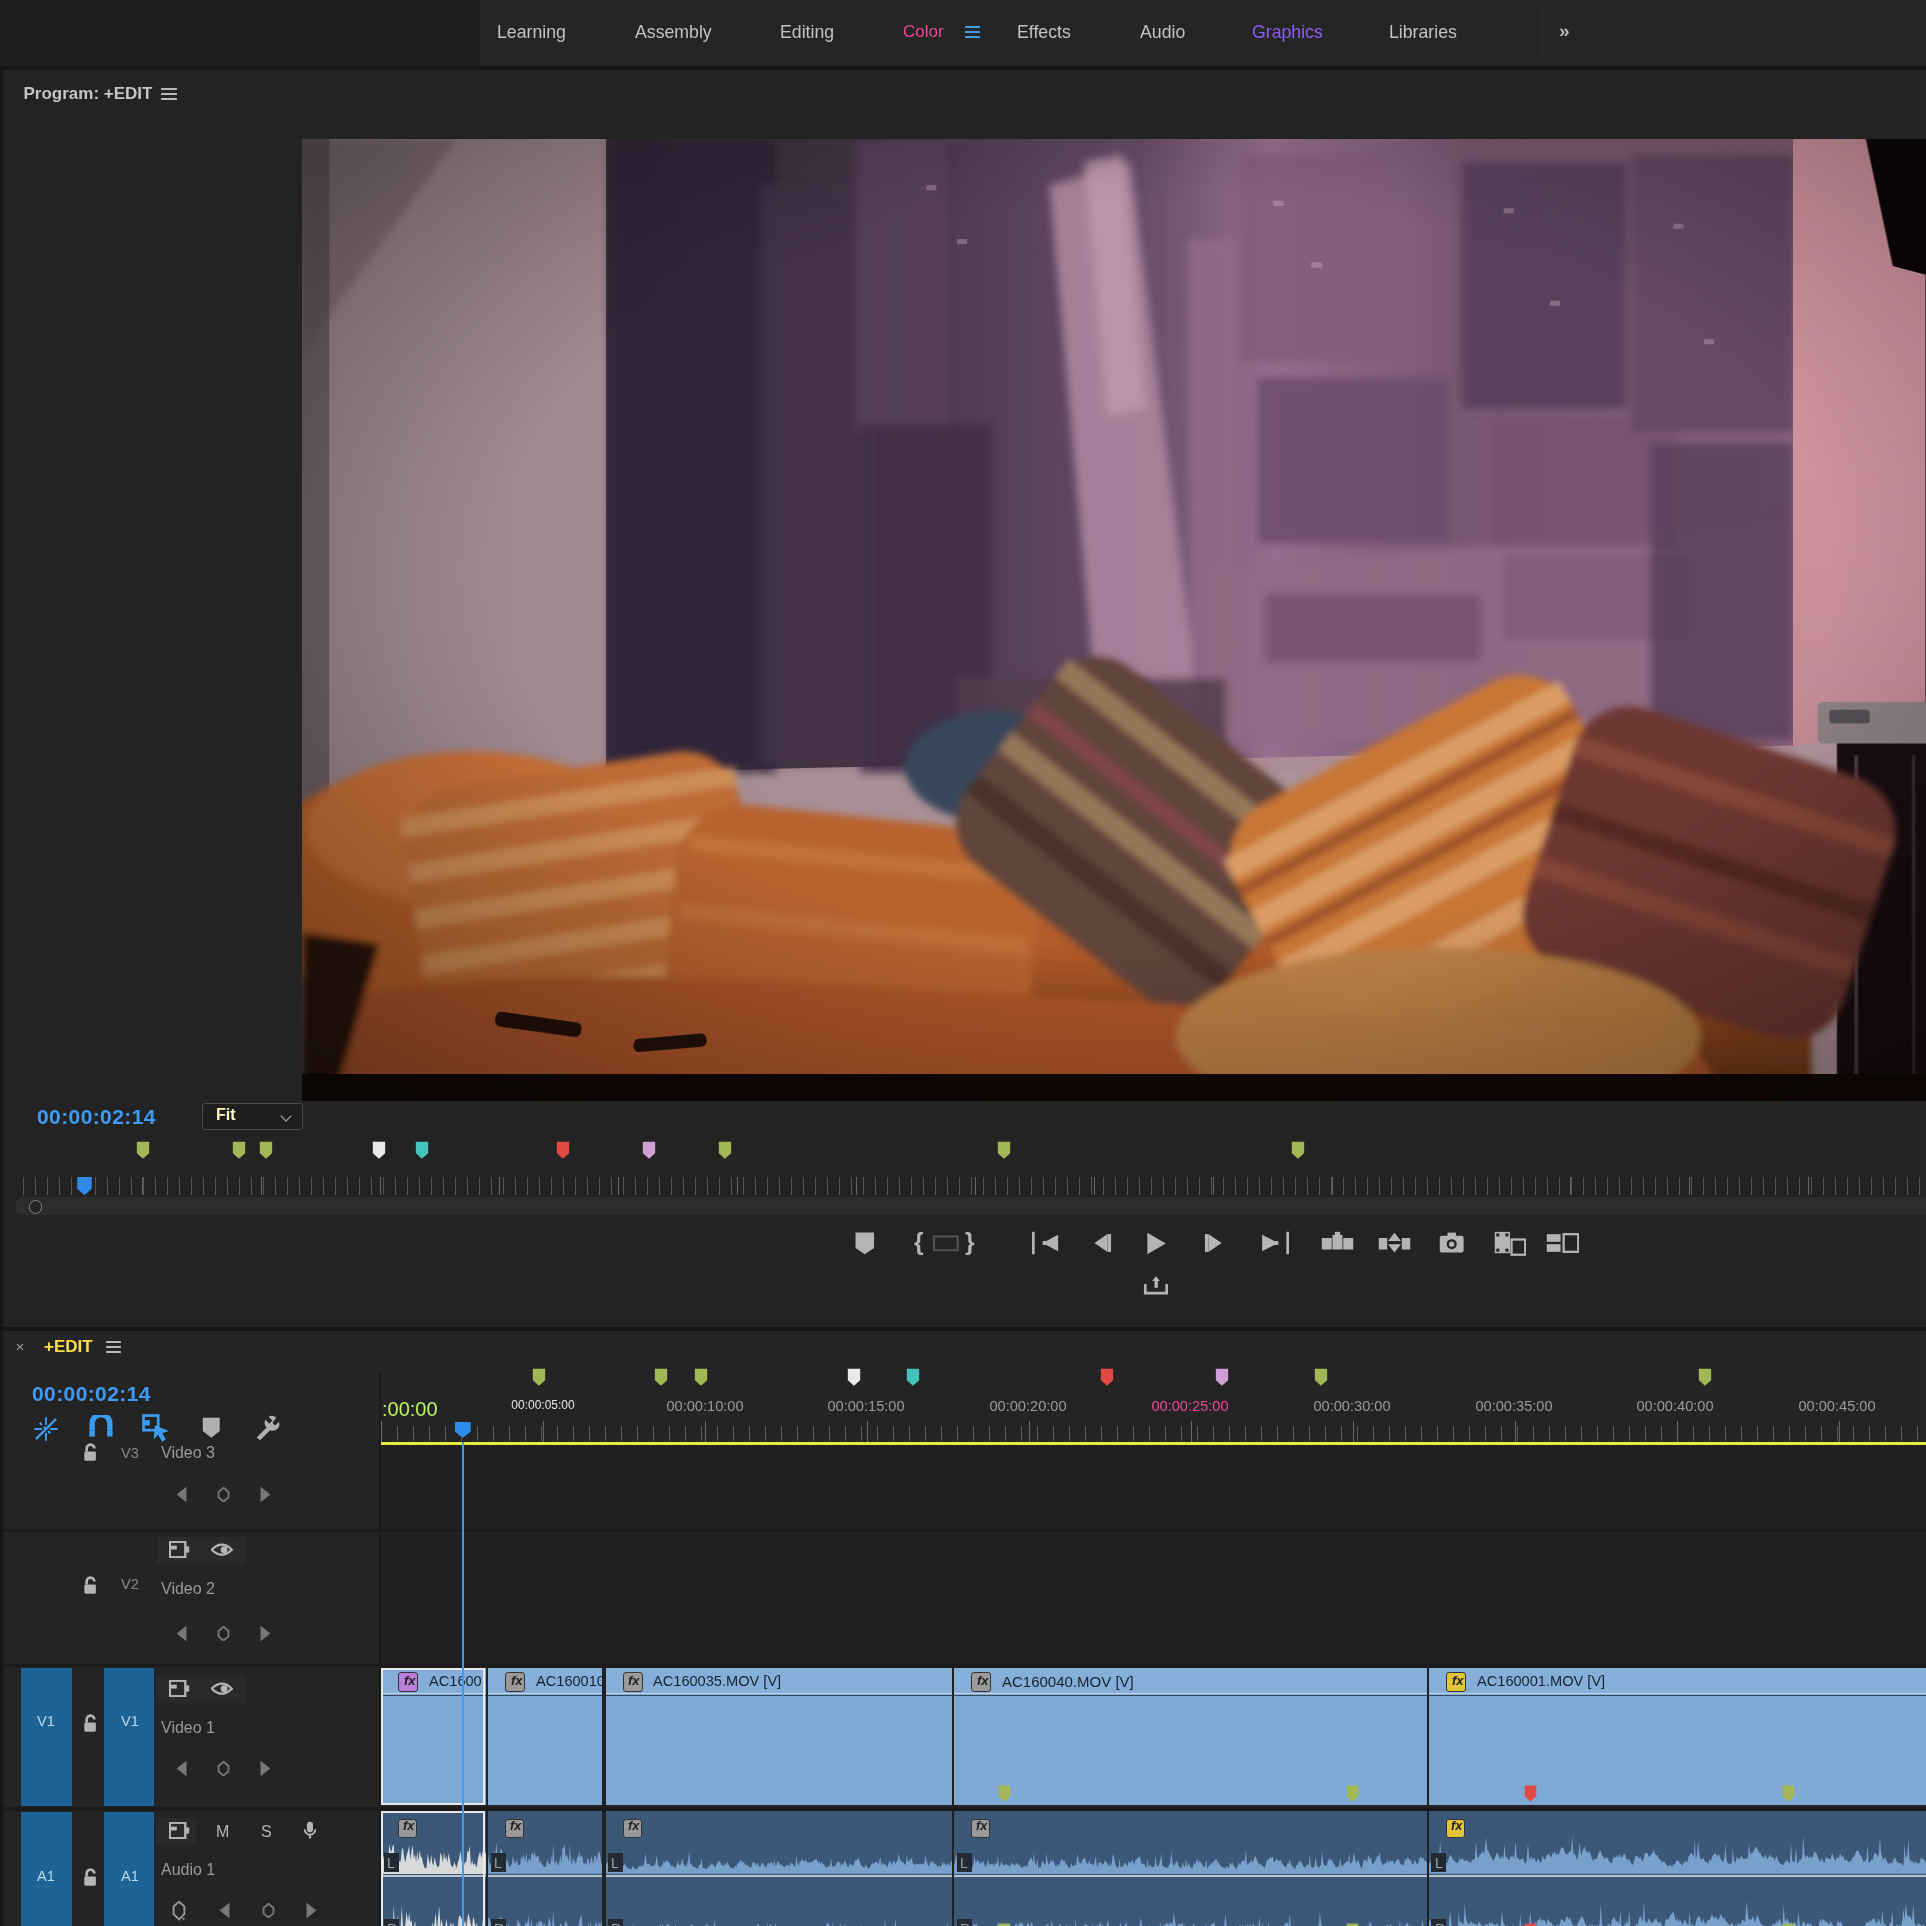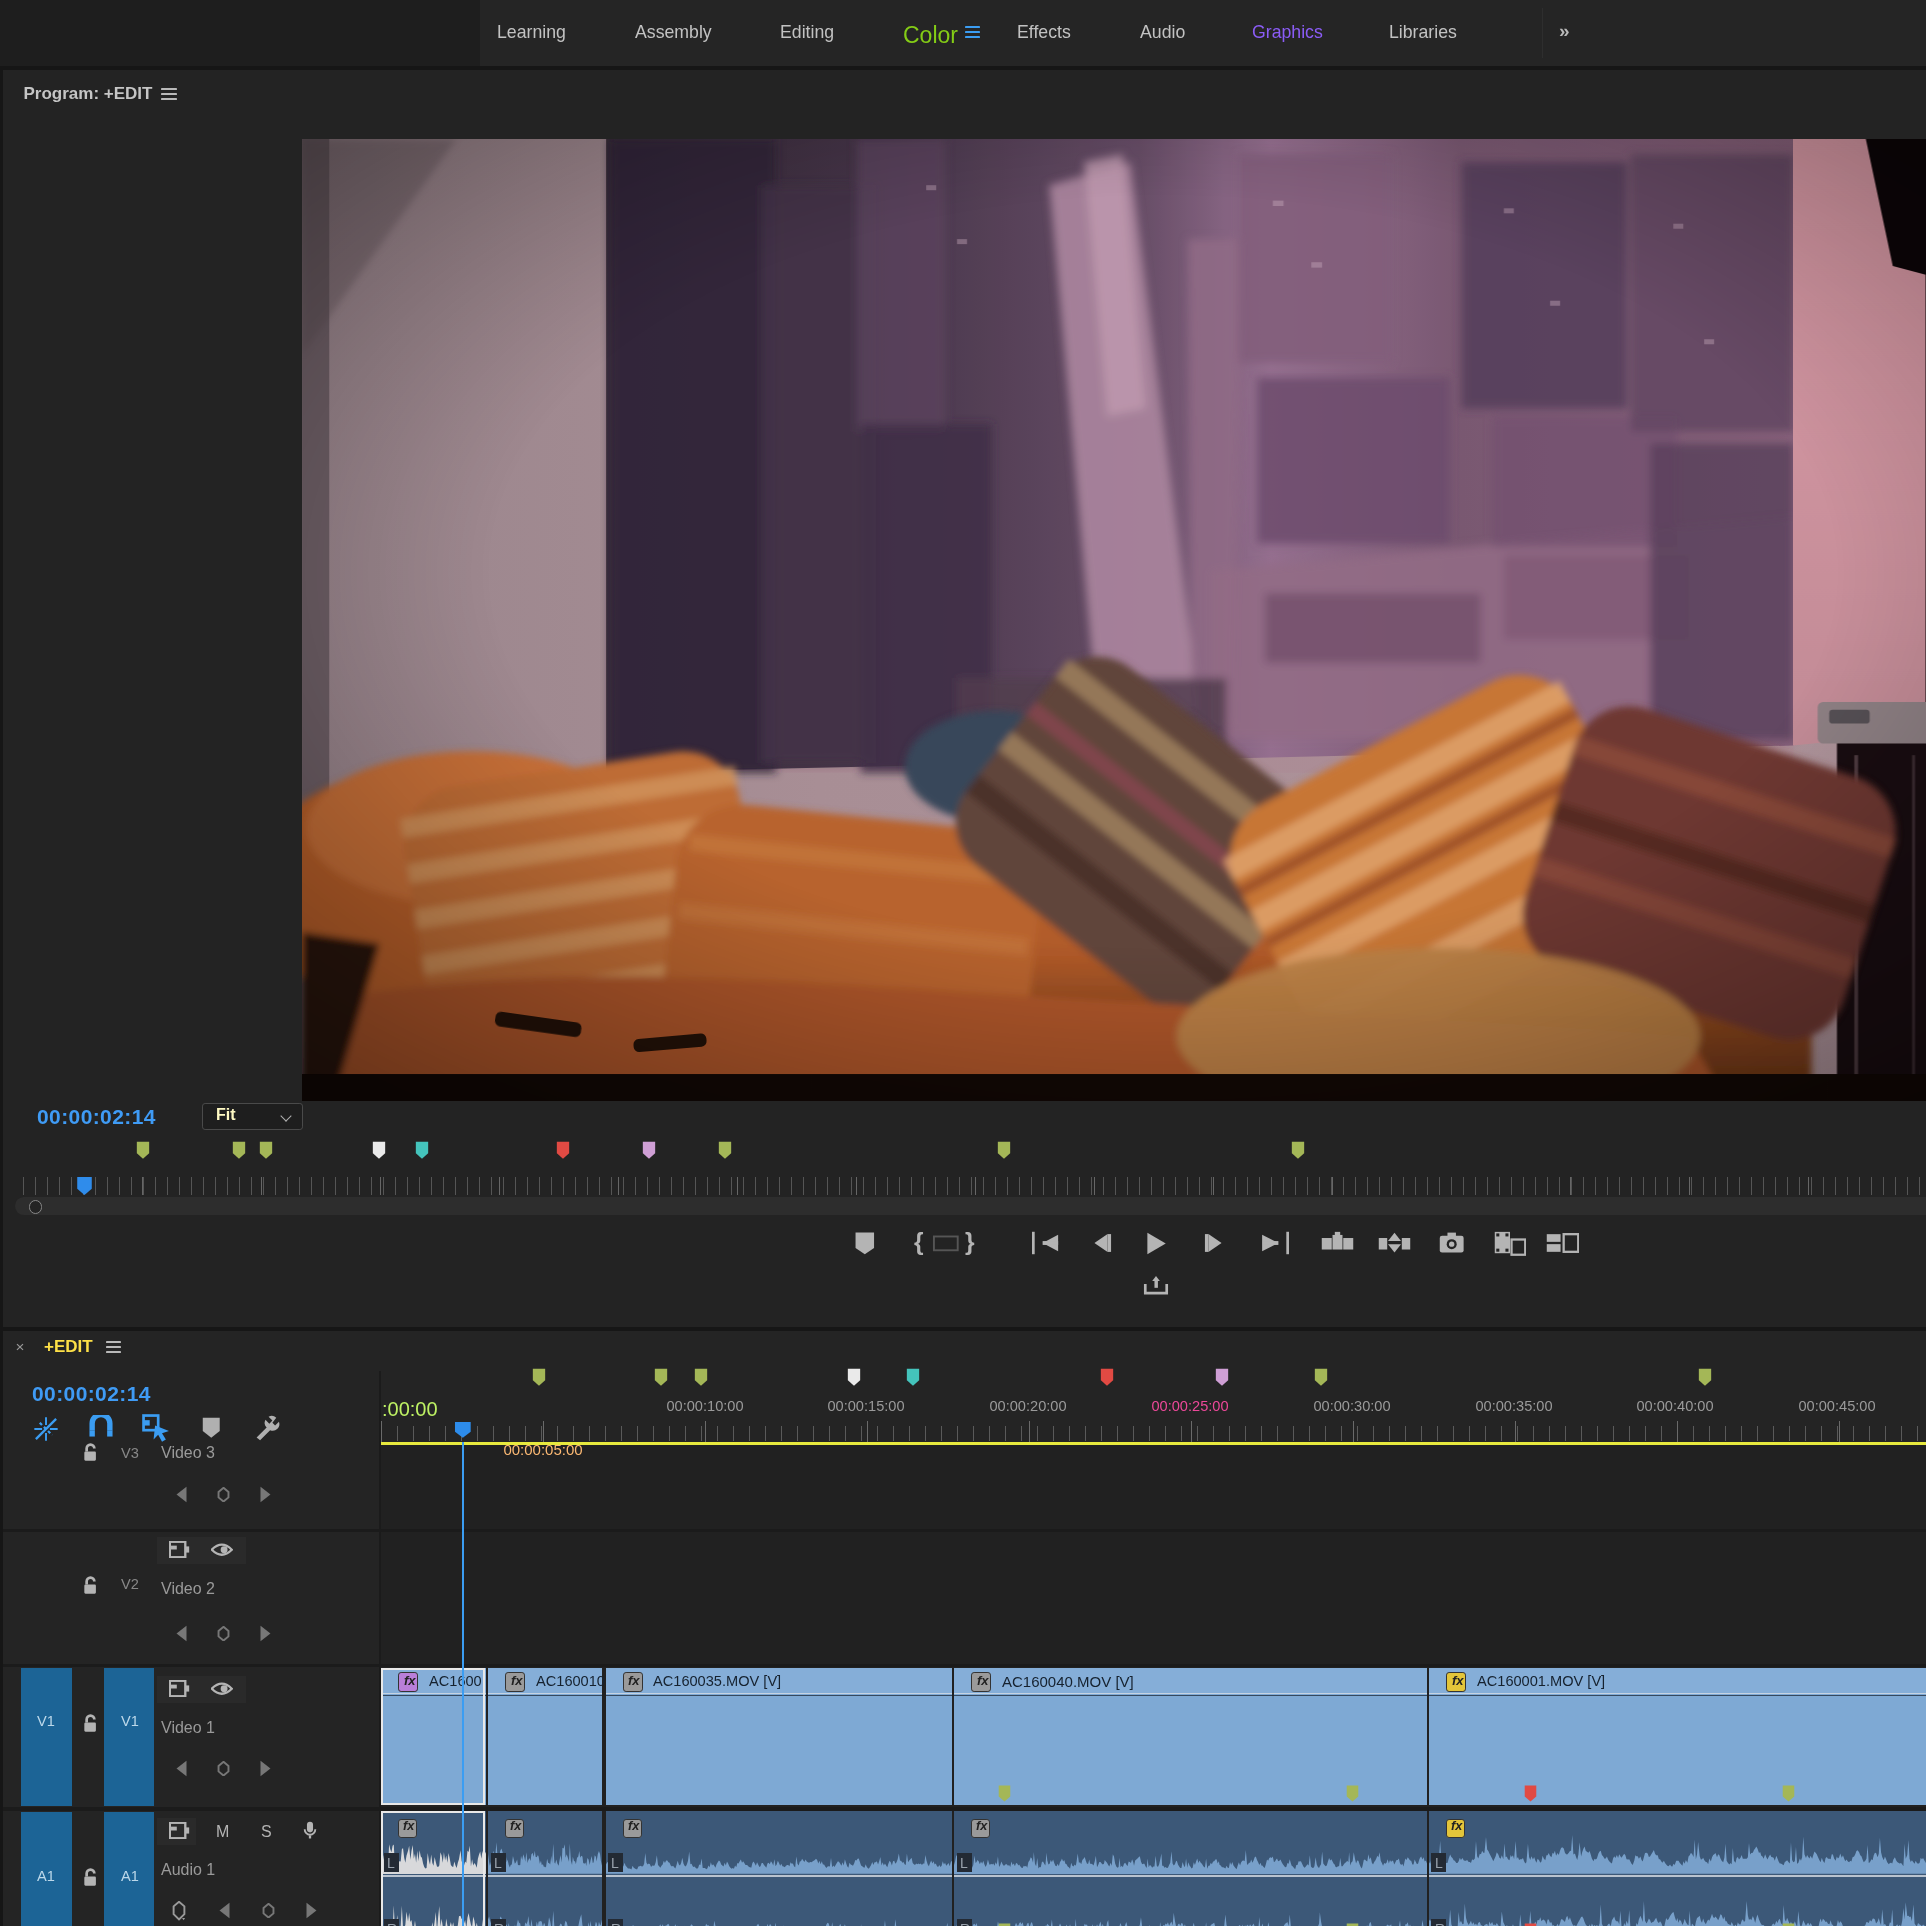--- a/index.html
+++ b/index.html
@@ -14,21 +14,21 @@
 .marker{position:absolute;width:14px;height:18.5px;}
 </style></head><body>
 
 <div class="abs" style="left:0;top:0;width:3080px;height:66px;background:#252525;"></div>
 <div class="abs" style="left:0;top:0;width:480px;height:66px;background:#1e1e1e;"></div>
 <div class="abs" style="left:1542px;top:7.7px;width:1.2px;height:50px;background:#2e2e2e;"></div>
 
 <div class="txt" style="left:497px;top:22.3px;font-size:17.7px;color:#c2c2c2;font-weight:normal;">Learning</div>
 <div class="txt" style="left:635px;top:22.3px;font-size:17.7px;color:#c2c2c2;font-weight:normal;">Assembly</div>
 <div class="txt" style="left:780px;top:22.3px;font-size:17.7px;color:#c2c2c2;font-weight:normal;">Editing</div>
-<div class="txt" style="left:903px;top:22.3px;font-size:23px;color:#84cc16;font-weight:normal;">Color</div>
+<div class="txt" style="left:903px;top:22.3px;font-size:17px;color:#ec4899;font-weight:normal;">Color</div>
 <div class="txt" style="left:1017px;top:22.3px;font-size:17.7px;color:#c2c2c2;font-weight:normal;">Effects</div>
 <div class="txt" style="left:1140px;top:22.3px;font-size:17.7px;color:#c2c2c2;font-weight:normal;">Audio</div>
 <div class="txt" style="left:1252px;top:22.3px;font-size:17.7px;color:#8b5cf6;font-weight:normal;">Graphics</div>
 <div class="txt" style="left:1389px;top:22.3px;font-size:17.7px;color:#c2c2c2;font-weight:normal;">Libraries</div>
 <div class="ham" style="left:965px;top:26px;width:15.4px;">
     <i style="background:#3b9df2"></i>
     <i style="background:#3b9df2"></i>
     <i style="background:#3b9df2;margin:0"></i>
   </div>
 <div class="txt" style="left:1559px;top:20px;font-size:19px;color:#b9b9b9;font-weight:bold;">»</div>
@@ -428,21 +428,21 @@
     <path d="M30 2 V42 L4 22 Z" fill="#777"></path>
   </svg>
 <svg class="abs" style="left:262px;top:1903px" width="13" height="15.4" viewBox="0 0 34 40">
     <path d="M17 2 L30 13 V27 L17 38 L4 27 V13 Z" fill="none" stroke="#777" stroke-width="5"></path>
   </svg>
 <svg class="abs" style="left:305px;top:1902px" width="13" height="17" viewBox="0 0 34 44">
     <path d="M4 2 V42 L30 22 Z" fill="#777"></path>
   </svg>
 
 <div class="txt" style="left:382px;top:1398px;font-size:20px;color:#bef264;">:00:00</div>
-<div class="txt" style="left:543px;top:1398px;font-size:15px;color:#fdba74;transform:translateX(-50%);margin-top:43px;">00:00:05:00</div>
+<div class="txt" style="left:543px;top:1398px;font-size:12px;color:#e5e5e5;transform:translateX(-50%);">00:00:05:00</div>
 <div class="txt" style="left:705px;top:1398px;font-size:14.6px;color:#9a9a9a;transform:translateX(-50%);">00:00:10:00</div>
 <div class="txt" style="left:866px;top:1398px;font-size:14.6px;color:#9a9a9a;transform:translateX(-50%);">00:00:15:00</div>
 <div class="txt" style="left:1028px;top:1398px;font-size:14.6px;color:#9a9a9a;transform:translateX(-50%);">00:00:20:00</div>
 <div class="txt" style="left:1190px;top:1398px;font-size:14.6px;color:#ec4899;transform:translateX(-50%);">00:00:25:00</div>
 <div class="txt" style="left:1352px;top:1398px;font-size:14.6px;color:#9a9a9a;transform:translateX(-50%);">00:00:30:00</div>
 <div class="txt" style="left:1514px;top:1398px;font-size:14.6px;color:#9a9a9a;transform:translateX(-50%);">00:00:35:00</div>
 <div class="txt" style="left:1675px;top:1398px;font-size:14.6px;color:#9a9a9a;transform:translateX(-50%);">00:00:40:00</div>
 <div class="txt" style="left:1837px;top:1398px;font-size:14.6px;color:#9a9a9a;transform:translateX(-50%);">00:00:45:00</div>
 
 <svg class="marker" style="left:532px;top:1368px;" viewBox="0 0 36 48">

